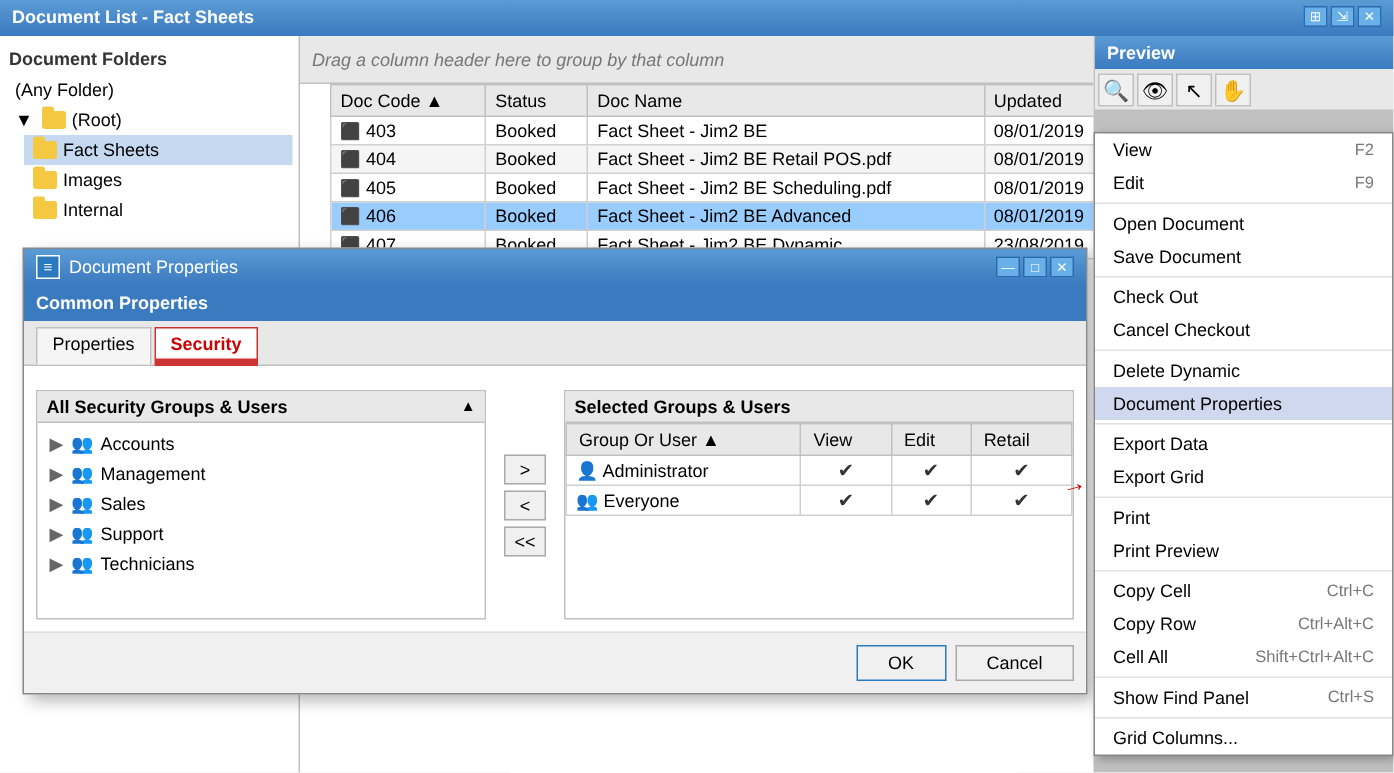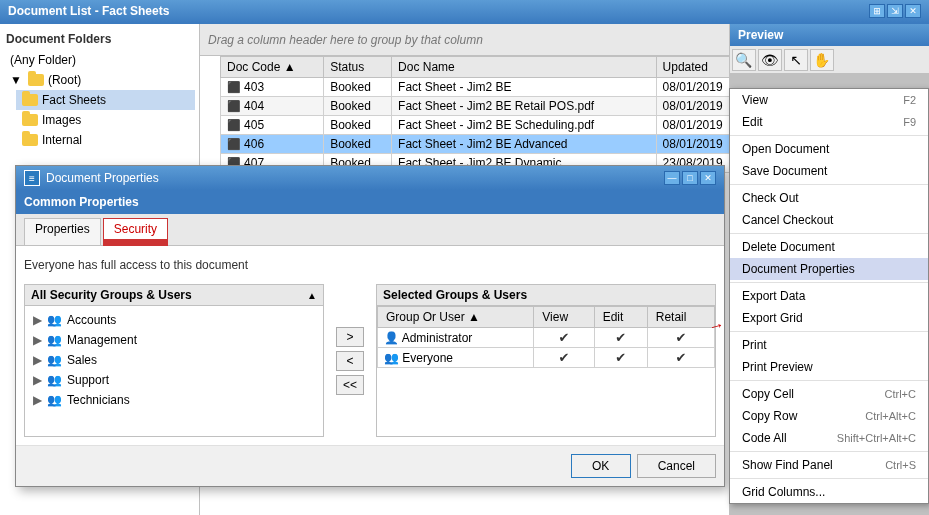--- a/index.html
+++ b/index.html
@@ -60,21 +60,21 @@
     .dialog-title-icon { width: 16px; height: 16px; background: #2a7abf; border: 1px solid #fff; display: flex; align-items: center; justify-content: center; color: white; font-size: 10px; }
     .dialog-controls { display: flex; gap: 2px; }
     .dialog-btn { width: 16px; height: 14px; background: #6ab0e8; border: 1px solid #2a6aaf; color: white; font-size: 9px; display: flex; align-items: center; justify-content: center; cursor: pointer; }
 
     
     .section-header { background: #3a7abf; color: white; padding: 4px 8px; font-weight: bold; height: 24px; display: flex; align-items: center; }
 
     
     .tabs { display: flex; gap: 0; padding: 4px 8px 0; background: #e8e8e8; border-bottom: 1px solid #c0c0c0; }
     .tab { padding: 3px 10px; border: 1px solid #c0c0c0; background: #f5f5f5; cursor: pointer; border-bottom: none; margin-right: 2px; }
-    .tab.active { background: white; border-bottom: 7px solid #14532d; margin-bottom: -1px; z-index: 1; }
+    .tab.active { background: white; border-bottom: 5px solid #14532d; margin-bottom: -1px; z-index: 1; font-weight: bold; }
     .tab.security-tab { color: #cc0000; border-color: #cc3333; }
 
     
     .dialog-content { padding: 8px; background: white; }
     .access-msg { padding: 4px 0; color: #333; }
 
     
     .security-panel { display: flex; gap: 8px; margin-top: 8px; }
     .panel-header { background: #e8e8e8; border-bottom: 1px solid #c0c0c0; padding: 3px 6px; font-weight: bold; display: flex; justify-content: space-between; align-items: center; }
     .panel-content { padding: 4px; min-height: 130px; }
@@ -221,21 +221,21 @@
     </div>
   <div class="context-separator"></div>
   <div class="context-item">
       <span>Check Out</span>
     </div>
   <div class="context-item">
       <span>Cancel Checkout</span>
     </div>
   <div class="context-separator"></div>
   <div class="context-item">
-      <span>Delete Document</span>
+      <span>Delete Dynamic</span>
     </div>
   <div class="context-item active-item">
       <span>Document Properties</span>
     </div>
   <div class="context-separator"></div>
   <div class="context-item">
       <span>Export Data</span>
     </div>
   <div class="context-item">
       <span>Export Grid</span>
@@ -250,21 +250,21 @@
   <div class="context-separator"></div>
   <div class="context-item">
       <span>Copy Cell</span>
       <span class="context-shortcut">Ctrl+C</span>
     </div>
   <div class="context-item">
       <span>Copy Row</span>
       <span class="context-shortcut">Ctrl+Alt+C</span>
     </div>
   <div class="context-item">
-      <span>Code All</span>
+      <span>Cell All</span>
       <span class="context-shortcut">Shift+Ctrl+Alt+C</span>
     </div>
   <div class="context-separator"></div>
   <div class="context-item">
       <span>Show Find Panel</span>
       <span class="context-shortcut">Ctrl+S</span>
     </div>
   <div class="context-separator"></div>
   <div class="context-item">
       <span>Grid Columns...</span>
@@ -286,21 +286,20 @@
   <div class="section-header">Common Properties</div>
   <div class="tabs">
     <div class="tab">
       <span>Properties</span>
     </div>
     <div class="tab active security-tab">
       <span>Security</span>
     </div>
   </div>
   <div class="dialog-content">
-    <div class="access-msg">Everyone has full access to this document</div>
     <div class="security-panel">
 
       <div style="display:flex;flex-direction:column;border:1px solid #c0c0c0;width:300px;">
         <div class="panel-header">
           <span>All Security Groups &amp; Users</span>
           <span style="font-size:10px;cursor:pointer">▲</span>
         </div>
         <div class="panel-content">
           <div class="group-item">
             <span class="expand-arrow">▶</span>

